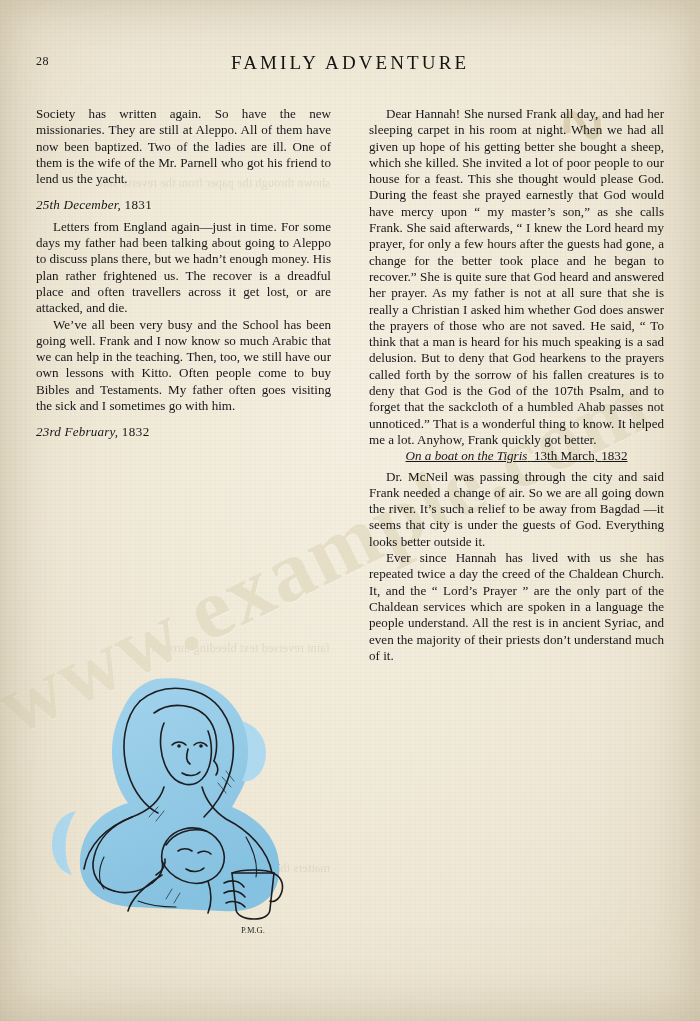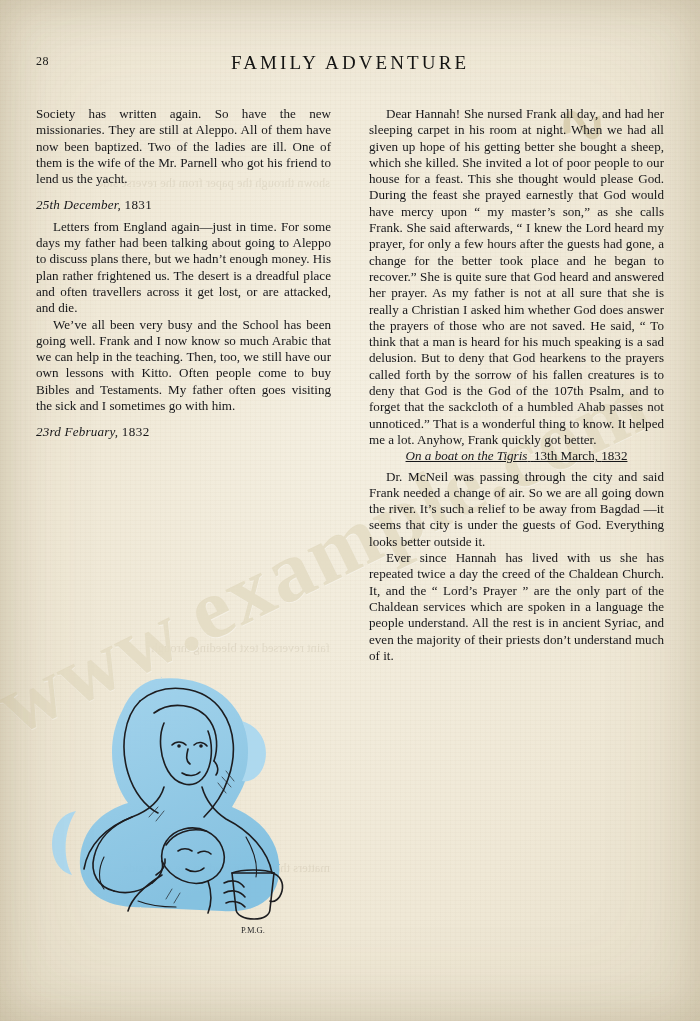--- a/index.html
+++ b/index.html
@@ -203,21 +203,21 @@
   <div class="columns">
 
     <div class="col col-left">
       <p class="first">Society has written again. So have the new missionaries. They are still at Aleppo. All of them have now been baptized. Two of the ladies are ill. One of them is the wife of the Mr. Parnell who got his friend to lend us the yacht.</p>
 
       <div class="dateline">
         <span>25th December,</span>
         <span class="yr">1831</span>
       </div>
 
-      <p class="ind">Letters from England again—just in time. For some days my father had been talking about going to Aleppo to discuss plans there, but we hadn’t enough money. His plan rather frightened us. The desert is a dreadful place and often travellers across it get lost, or are attacked, and die.</p>
+      <p class="ind">Letters from England again—just in time. For some days my father had been talking about going to Aleppo to discuss plans there, but we hadn’t enough money. His plan rather frightened us. The recover is a dreadful place and often travellers across it get lost, or are attacked, and die.</p>
       <p class="ind">We’ve all been very busy and the School has been going well. Frank and I now know so much Arabic that we can help in the teaching. Then, too, we still have our own lessons with Kitto. Often people come to buy Bibles and Testaments. My father often goes visiting the sick and I sometimes go with him.</p>
 
       <div class="dateline">
         <span>23rd February,</span>
         <span class="yr">1832</span>
       </div>
 
     </div>
 
     <div class="col col-right">

